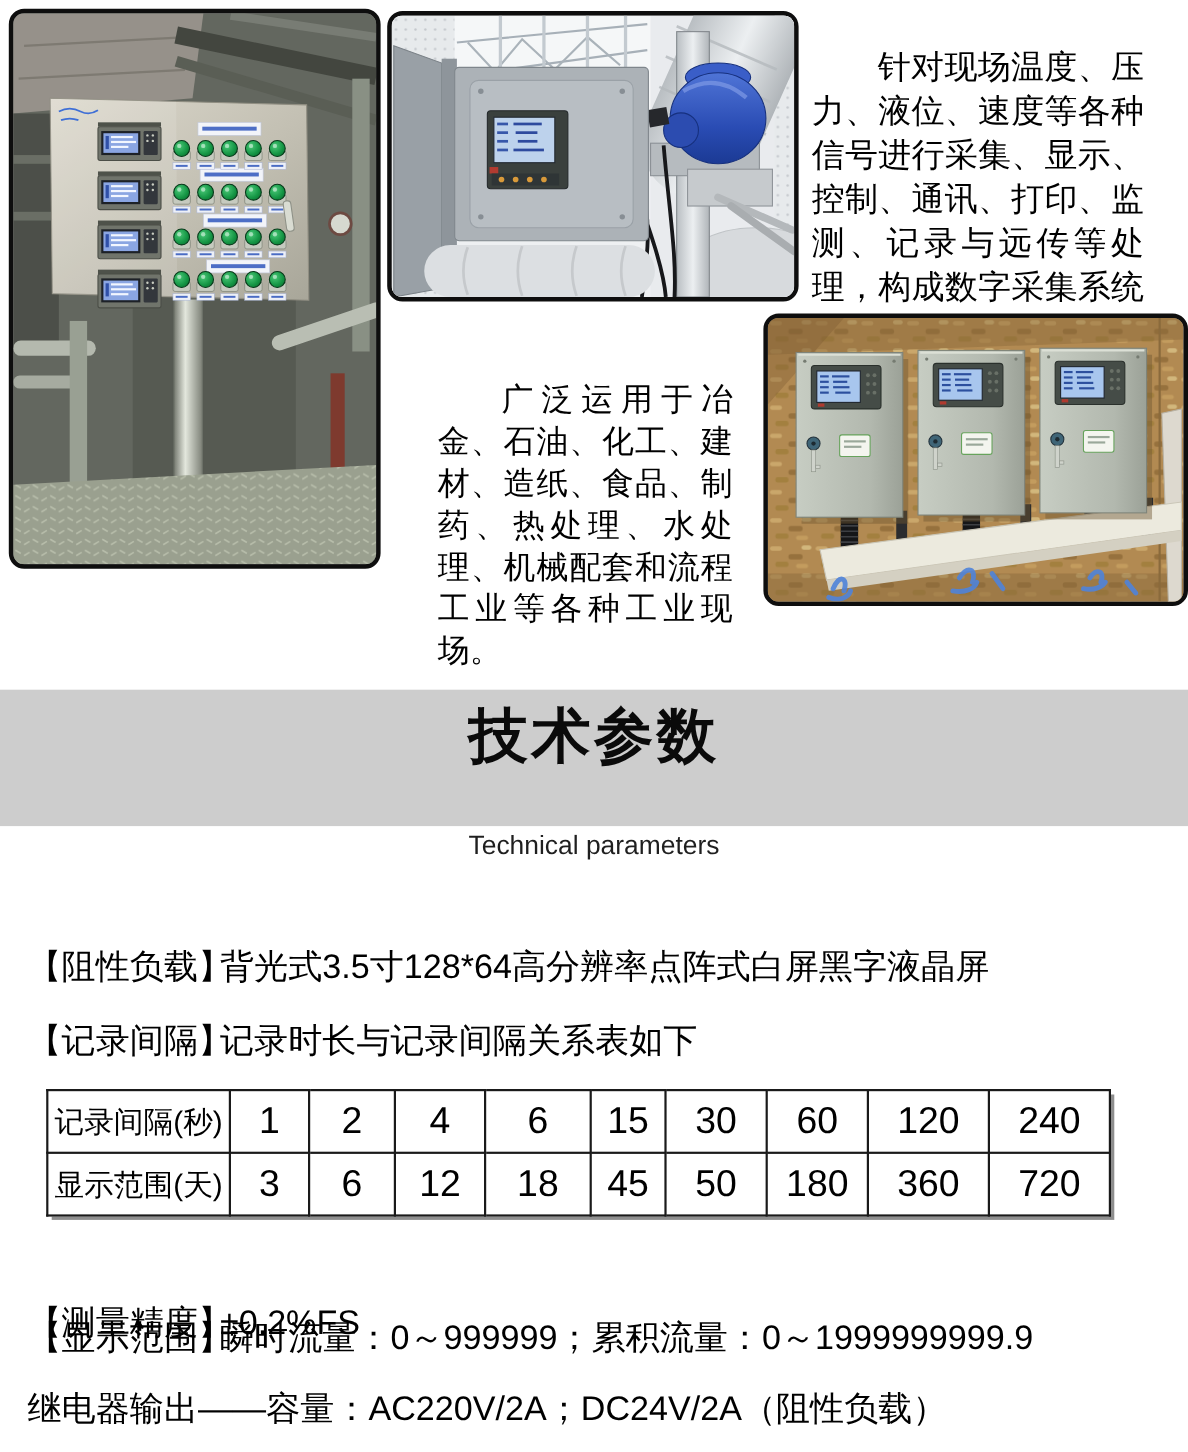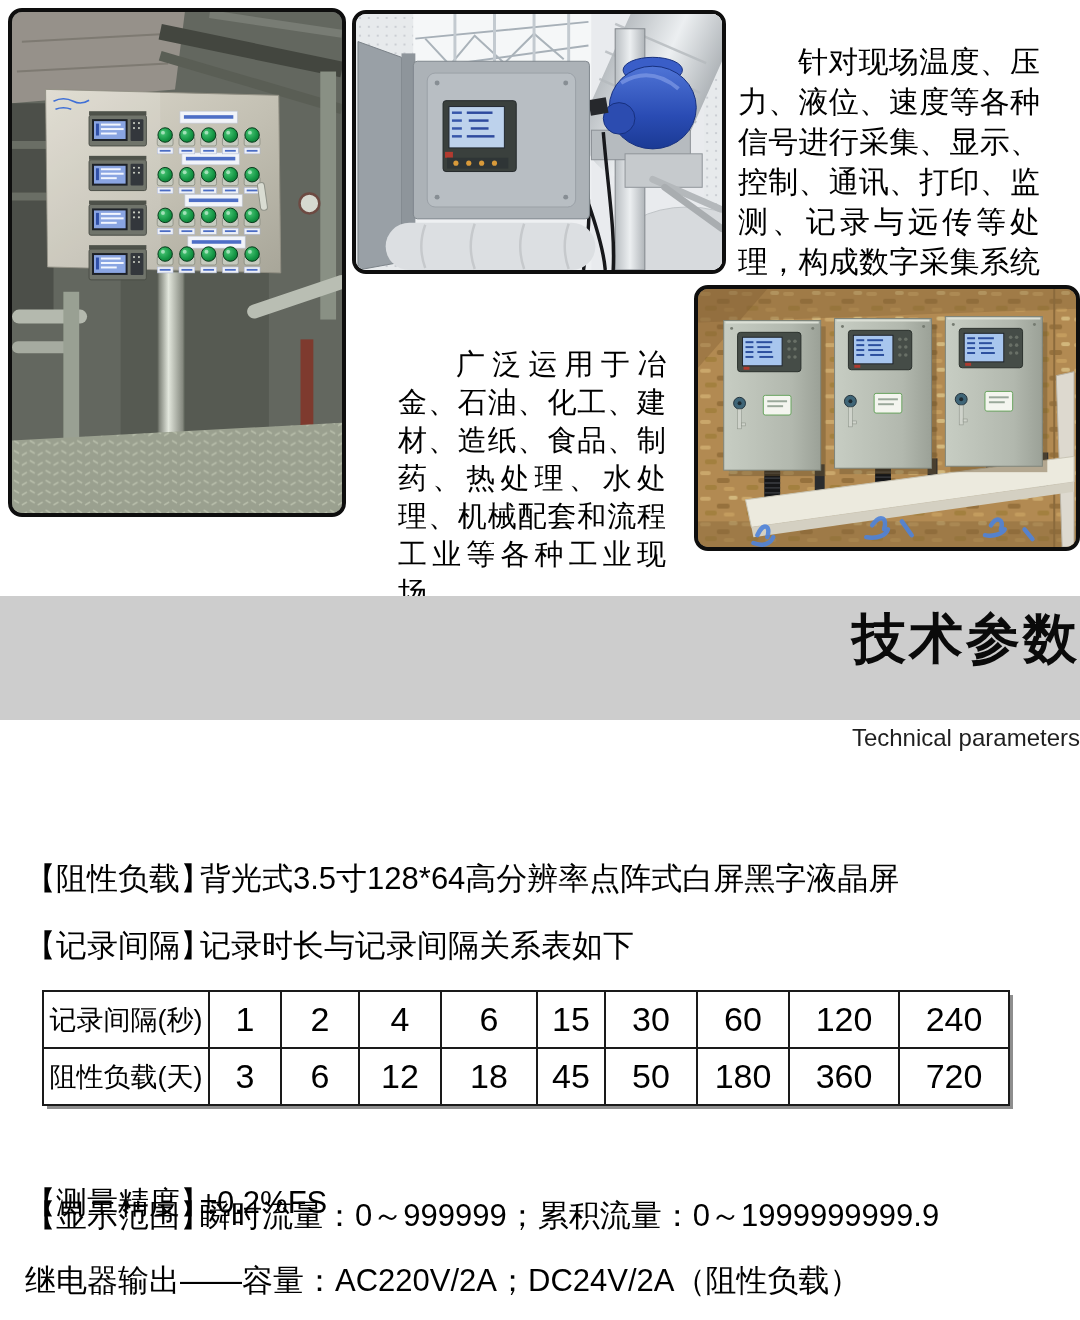--- a/index.html
+++ b/index.html
@@ -7,22 +7,22 @@
         font-family:"Liberation Sans","DejaVu Sans",sans-serif;color:#000;}
   .photo{position:absolute;margin:0;border:4px solid #0e0e0e;border-radius:14px;overflow:hidden;
          background:#777;}
   .photo svg{display:block;width:100%;height:100%;}
   .photo1{left:8px;top:8px;width:330px;height:501px;}
   .photo2{left:352px;top:10px;width:366px;height:256px;}
   .photo3{left:694px;top:285px;width:378px;height:258px;}
   .para{position:absolute;text-align:justify;text-indent:2em;color:#000;}
   .para-signal{left:738px;top:12px;width:302px;font-size:30px;line-height:40px;}
   .para-application{left:398px;top:316px;width:268px;font-size:29px;line-height:38px;}
-  .banner{position:absolute;left:0;top:596px;width:1080px;height:124px;background:#cdcdcd;
-          display:flex;flex-direction:column;align-items:flex-end;justify-content:center;}
+  .banner{position:absolute;left:0;top:627px;width:1080px;height:124px;background:#cdcdcd;
+          display:flex;flex-direction:column;align-items:center;justify-content:center;}
   .banner-title{font-size:54px;font-weight:bold;line-height:56px;letter-spacing:3px;color:#0a0a0a;}
   .banner-sub{font-size:24px;line-height:26px;color:#1f1f1f;margin-top:14px;}
   .spec{position:absolute;left:25px;display:flex;font-size:31px;line-height:34px;white-space:nowrap;}
   .spec-label{display:inline-block;width:175px;flex:0 0 175px;}
   .spec-1{top:862px;} .spec-2{top:929px;} .spec-3{top:1186px;} .spec-4{top:1199px;} .spec-5{top:1264px;}
   .rec-table{position:absolute;left:42px;top:990px;border-collapse:collapse;table-layout:fixed;
              width:966px;box-shadow:4px 4px 0 -1px #8e8e8e;background:#fff;}
   .rec-table td{border:2px solid #1a1a1a;text-align:center;vertical-align:middle;height:55px;padding:0;}
   .rec-table{border:1px solid #c2410c;}
   .rec-table td.hd{font-size:27px;}
@@ -321,21 +321,21 @@
       <td class="num">2</td>
       <td class="num">4</td>
       <td class="num">6</td>
       <td class="num">15</td>
       <td class="num">30</td>
       <td class="num">60</td>
       <td class="num">120</td>
       <td class="num">240</td>
     </tr>
     <tr>
-      <td class="hd">阻性负载(天)</td>
+      <td class="hd">显示范围(天)</td>
       <td class="num">3</td>
       <td class="num">6</td>
       <td class="num">12</td>
       <td class="num">18</td>
       <td class="num">45</td>
       <td class="num">50</td>
       <td class="num">180</td>
       <td class="num">360</td>
       <td class="num">720</td>
     </tr>

